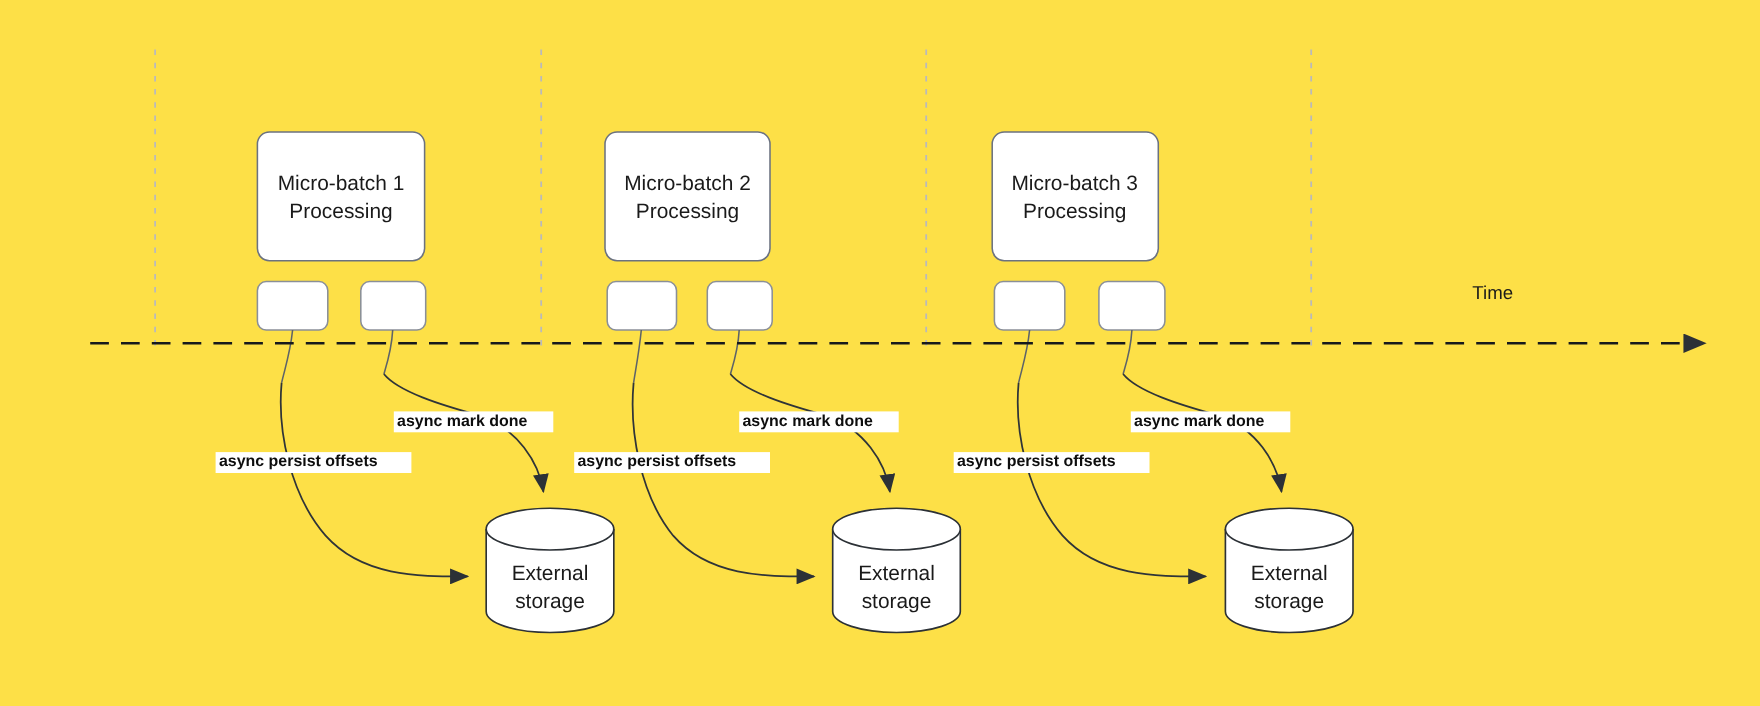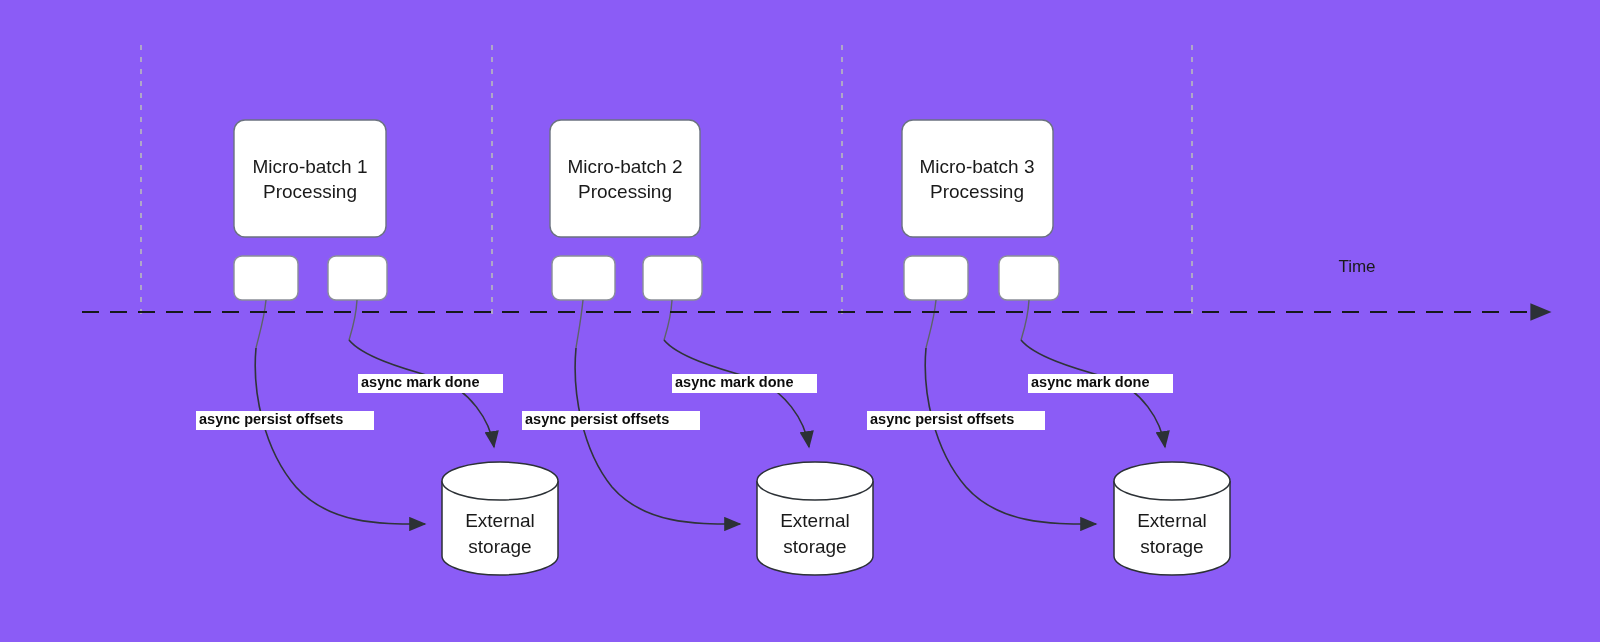--- a/index.html
+++ b/index.html
@@ -7,21 +7,21 @@
     padding: 0;
     background: #ffffff;
   }
   body {
     font-family: "Liberation Sans", sans-serif;
   }
   #canvas {
     position: relative;
     width: 1600px;
     height: 642px;
-    background: #8b5cf6;
+    background: #fde047;
     overflow: hidden;
   }
   #diagram-svg {
     position: absolute;
     left: 0;
     top: 0;
     width: 1600px;
     height: 642px;
   }
   .node-text {

